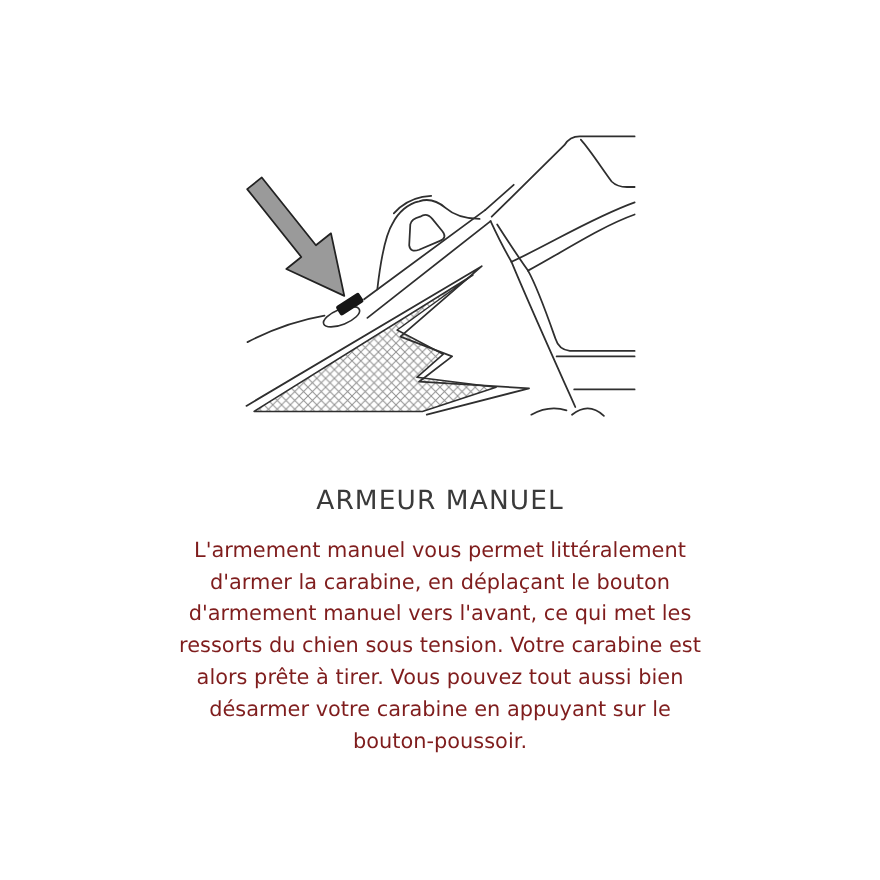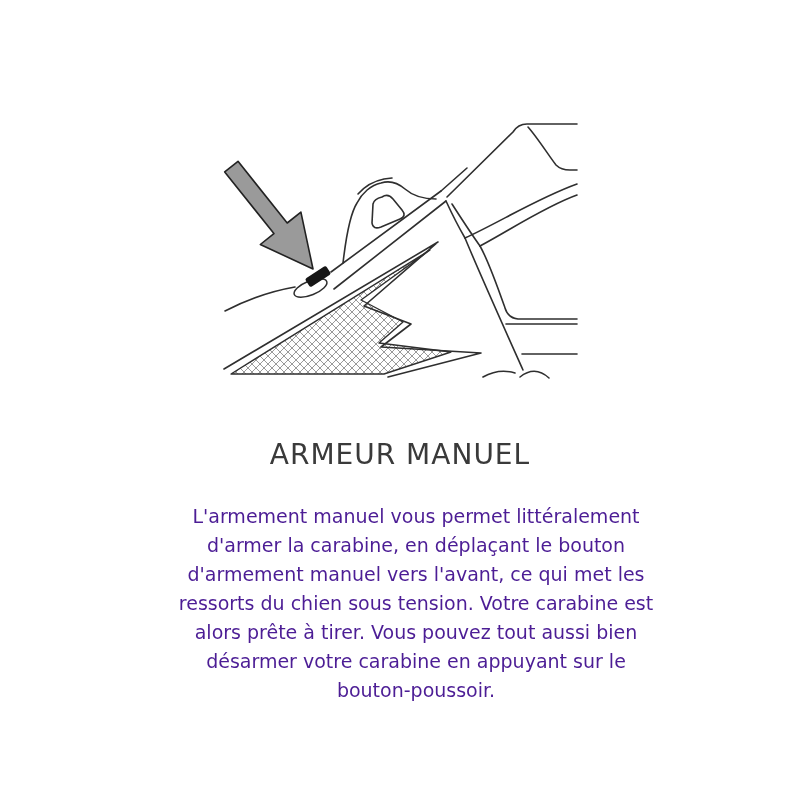--- a/index.html
+++ b/index.html
@@ -29,38 +29,38 @@
     stroke-linecap: round;
     stroke-linejoin: round;
   }
   .heading {
     position: absolute;
     top: 440px;
     left: 0;
     width: 800px;
     margin: 0;
     text-align: center;
-    font-size: 28px;
+    font-size: 24px;
     font-weight: normal;
     letter-spacing: 1px;
     line-height: 30px;
     color: #3a3a3a;
   }
   .body-text {
     position: absolute;
     top: 486px;
     left: 50%;
     transform: translateX(-50%);
     width: 700px;
-    margin: 16px;
+    margin: 0;
     text-align: center;
     white-space: pre-line;
     font-size: 19px;
     line-height: 29px;
-    color: #4c1d95;
+    color: #7f1d1d;
   }
 </style>
 </head>
 <body>
 
 <div class="page">
 
   <svg class="figure" viewBox="216 112 362 272" xmlns="http://www.w3.org/2000/svg">
     <defs>
       <pattern id="xh" width="8" height="8" patternUnits="userSpaceOnUse">

